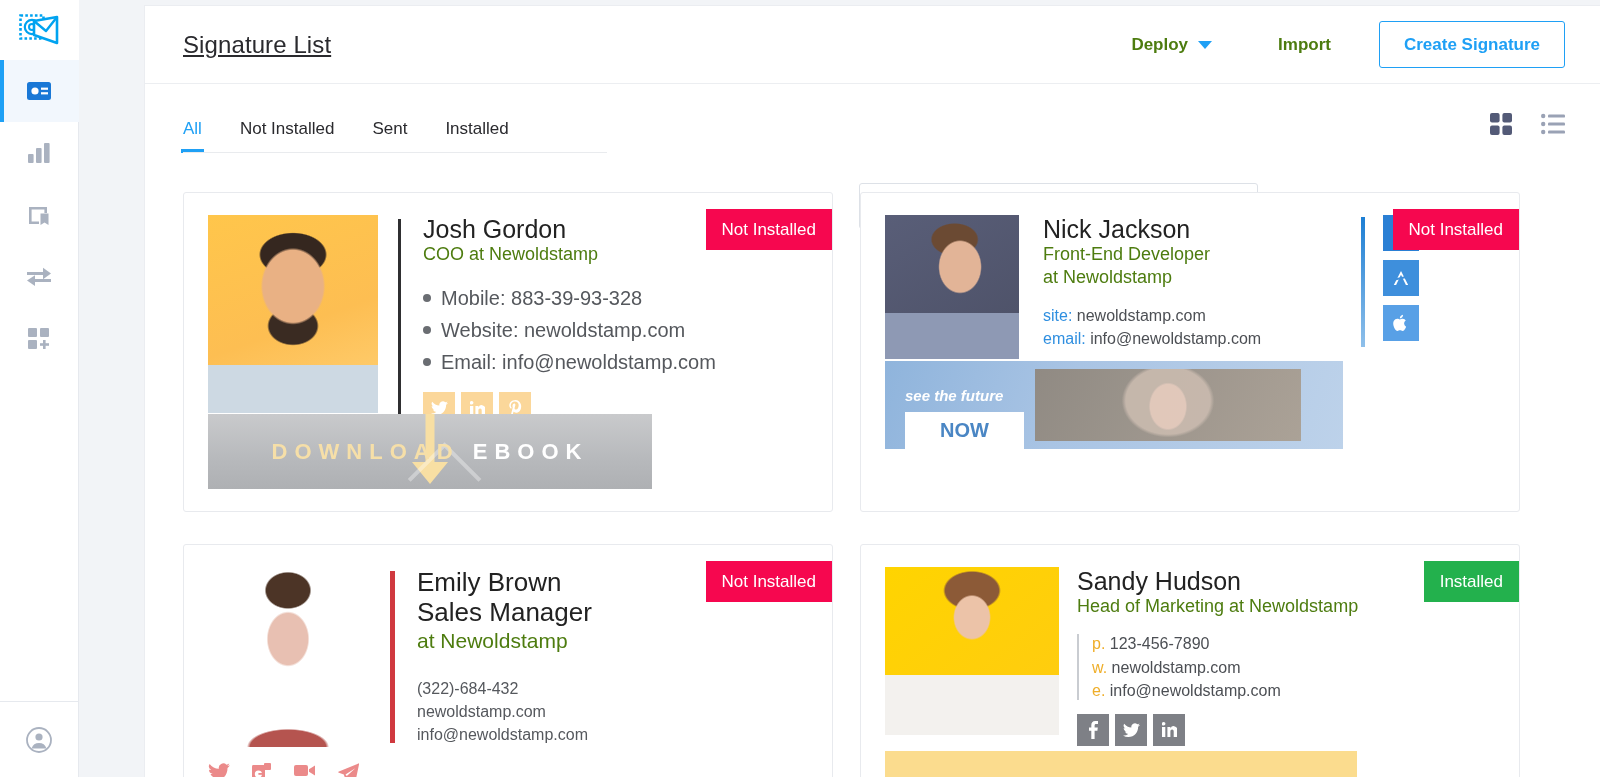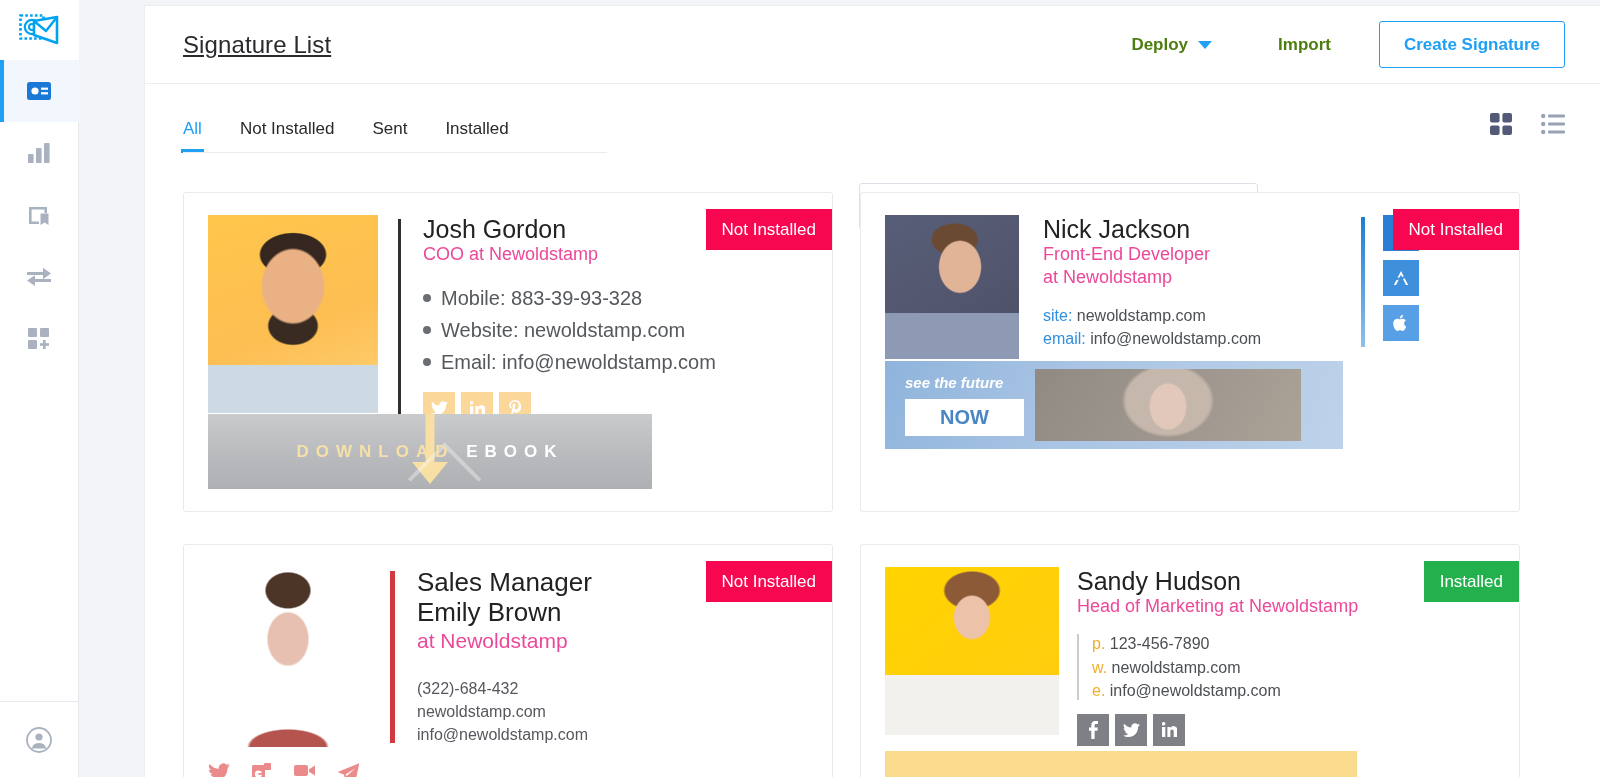--- a/index.html
+++ b/index.html
@@ -181,21 +181,21 @@
       linear-gradient(#cdd9e3 0 0) no-repeat 0 150px / 170px 48px,
       linear-gradient(160deg, #ffc64b, #fdbe52 55%, #ffd278);
   }
   .vline { width: 3px; background: #2f2f31; margin: 4px 22px 4px 20px; align-self: stretch; }
   .vline-red { width: 5px; background: #d0393f; margin: 4px 22px 4px 22px; }
   .vline-blue { width: 4px; background: linear-gradient(#1d7fd4,#8fc0ea); margin: 2px 0 2px 0; }
   .vline-grey { width: 2px; background: #c9ccd1; margin: 2px 13px 2px 0; }
 
   .sig-name { font-size: 25px; color: #222; line-height: 1.12; }
   .sig-name-lg { font-size: 26px; color: #222; line-height: 1.16; }
-  .sig-role { font-size: 18px; color: #ec4899; line-height: 1.3; }
+  .sig-role { font-size: 18px; color: #4d7c0f; line-height: 1.3; }
   .sig-lines { margin-top: 16px; }
   .sig-line {
     font-size: 20px; color: #55585d; line-height: 1.6;
     display: flex; align-items: center;
   }
   .dot {
     width: 8px; height: 8px; border-radius: 50%;
     background: #6a6d72; margin-right: 10px; flex: 0 0 auto;
   }
   .soc-row { display: flex; gap: 6px; margin-top: 14px; }
@@ -230,41 +230,41 @@
   }
   #josh-banner .chev {
     position: absolute; left: 50%; bottom: -16px;
     width: 52px; height: 52px;
     border-left: 4px solid rgba(255,255,255,.35);
     border-top: 4px solid rgba(255,255,255,.35);
     transform: translateX(-22%) rotate(45deg);
   }
   .banner-txt {
     position: relative; z-index: 3;
-    letter-spacing: 7px; font-size: 17px; font-weight: bold;
+    letter-spacing: 7px; font-size: 22px; font-weight: bold;
   }
   .banner-txt .t1 { color: #f6dfa8; }
   .banner-txt .t2 { color: #ffffff; }
 
   
   #nick-photo {
     width: 134px; height: 144px;
     background:
       radial-gradient(ellipse 34px 42px at 56% 36%, #e2b497 0 60%, rgba(226,180,151,0) 64%),
       radial-gradient(ellipse 32px 22px at 52% 17%, #6b4a33 0 70%, rgba(107,74,51,0) 75%),
       linear-gradient(#8e99b4 0 0) no-repeat 0 98px / 134px 46px,
       linear-gradient(150deg,#595e78,#4c5066);
   }
   .sig-line-b { font-size: 16px; color: #4c4f54; line-height: 1.45; }
   .lbl-blue { color: #2f8fe0; }
   #nick-banner {
     position: absolute; left: 24px; top: 168px;
     width: 458px; height: 88px;
     background: linear-gradient(110deg,#8fb4dc,#a9c4e4 40%,#bdd2ea);
-    display: flex; align-items: center;
+    display: flex; align-items: flex-end;
     overflow: hidden;
   }
   #nick-banner .b-left { width: 150px; padding-left: 20px; }
   #nick-banner .b-see {
     color: #fff; font-size: 15px; font-style: italic; font-weight: bold;
     margin-bottom: 8px;
   }
   #nick-banner .b-now {
     background: #fff; color: #4a86c4; font-weight: bold; font-size: 20px;
     text-align: center; padding: 7px 0; width: 119px;
@@ -548,22 +548,22 @@
       </div>
     </div>
 
     <div class="sig-card card-b">
       <div class="badge badge-not">Not Installed</div>
 
       <div class="sig-body">
         <div class="photo" id="emily-photo"></div>
         <div class="vline-red"></div>
         <div>
+          <div class="sig-name-lg">Emily Brown</div>
           <div class="sig-name-lg">Sales Manager</div>
-          <div class="sig-name-lg">Emily Brown</div>
           <div class="sig-role" style="font-size:21px">at Newoldstamp</div>
           <div class="emily-lines">
             <div>(322)-684-432</div>
             <div>newoldstamp.com</div>
             <div>info@newoldstamp.com</div>
           </div>
         </div>
       </div>
 
       <div id="emily-soc">

